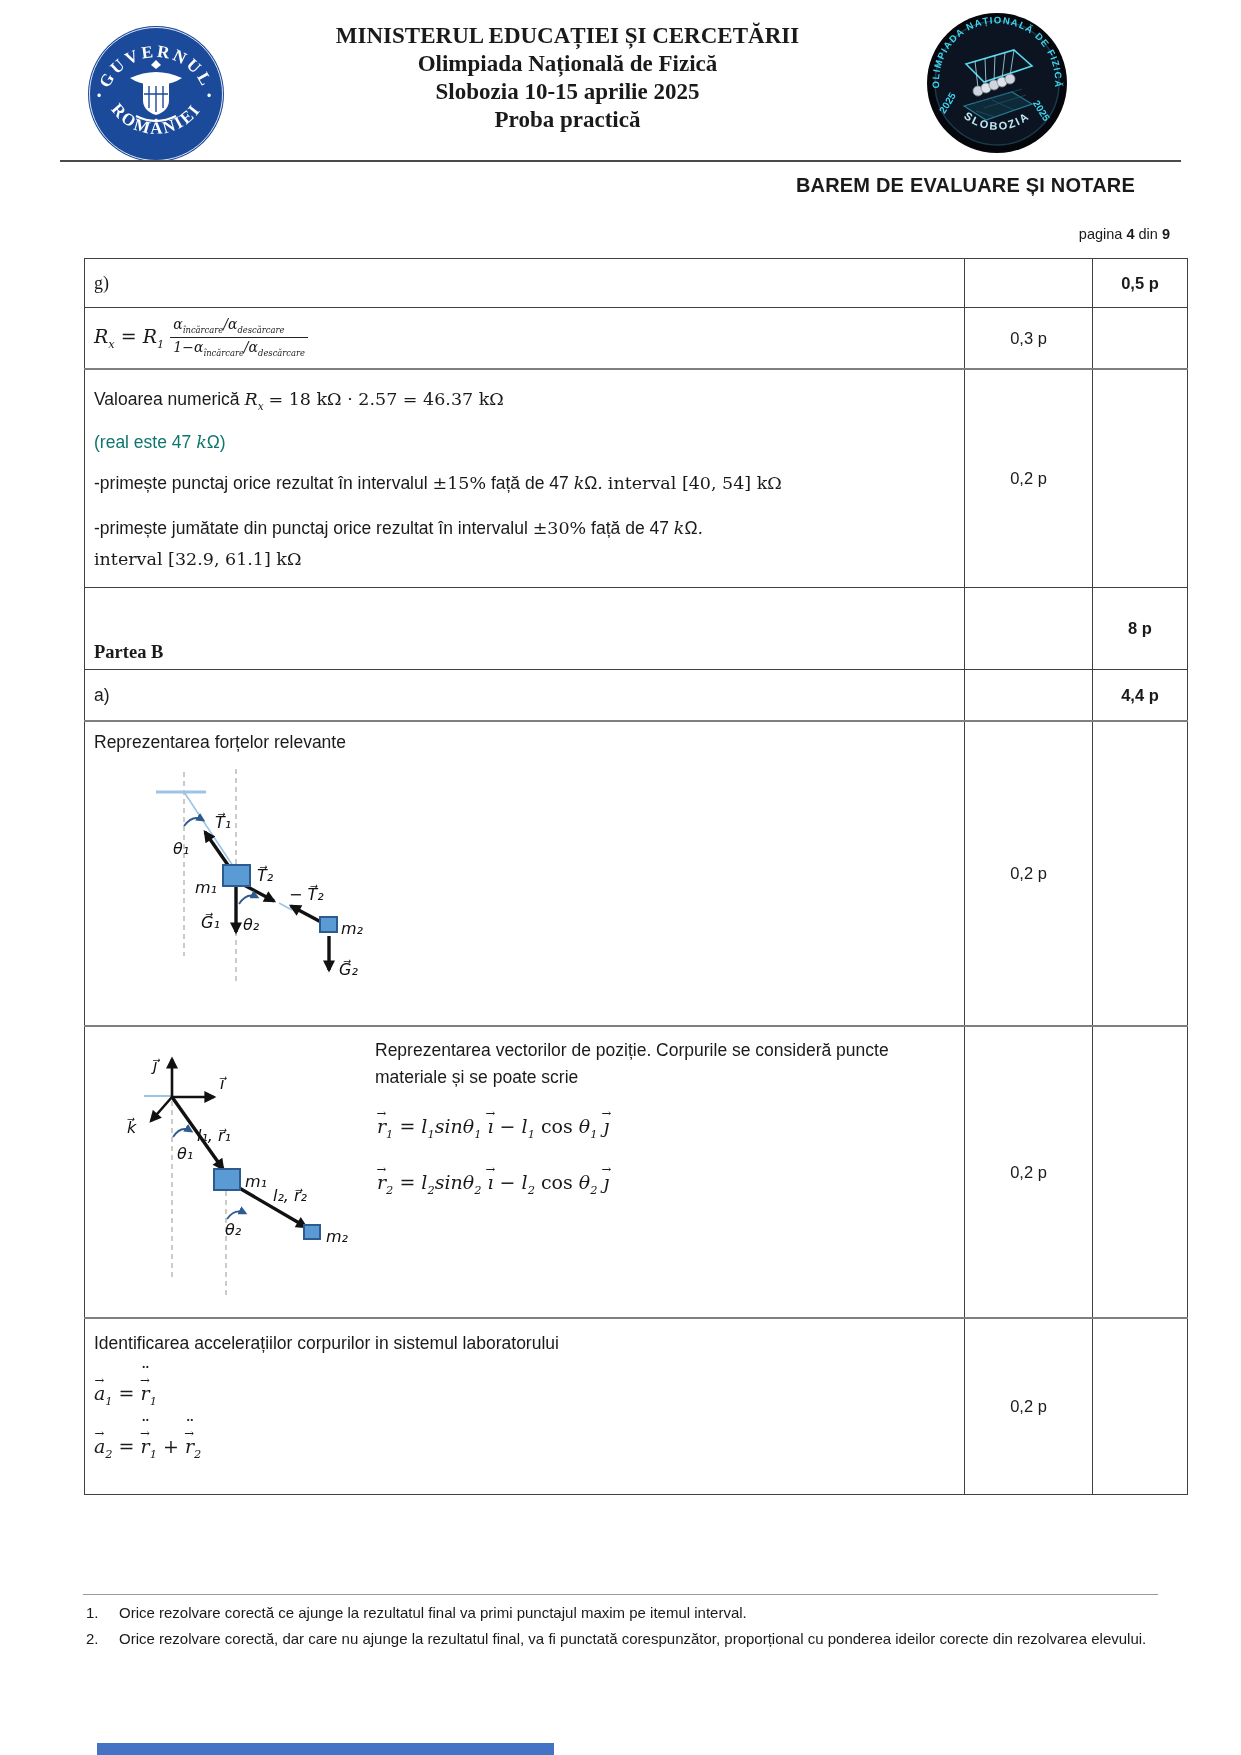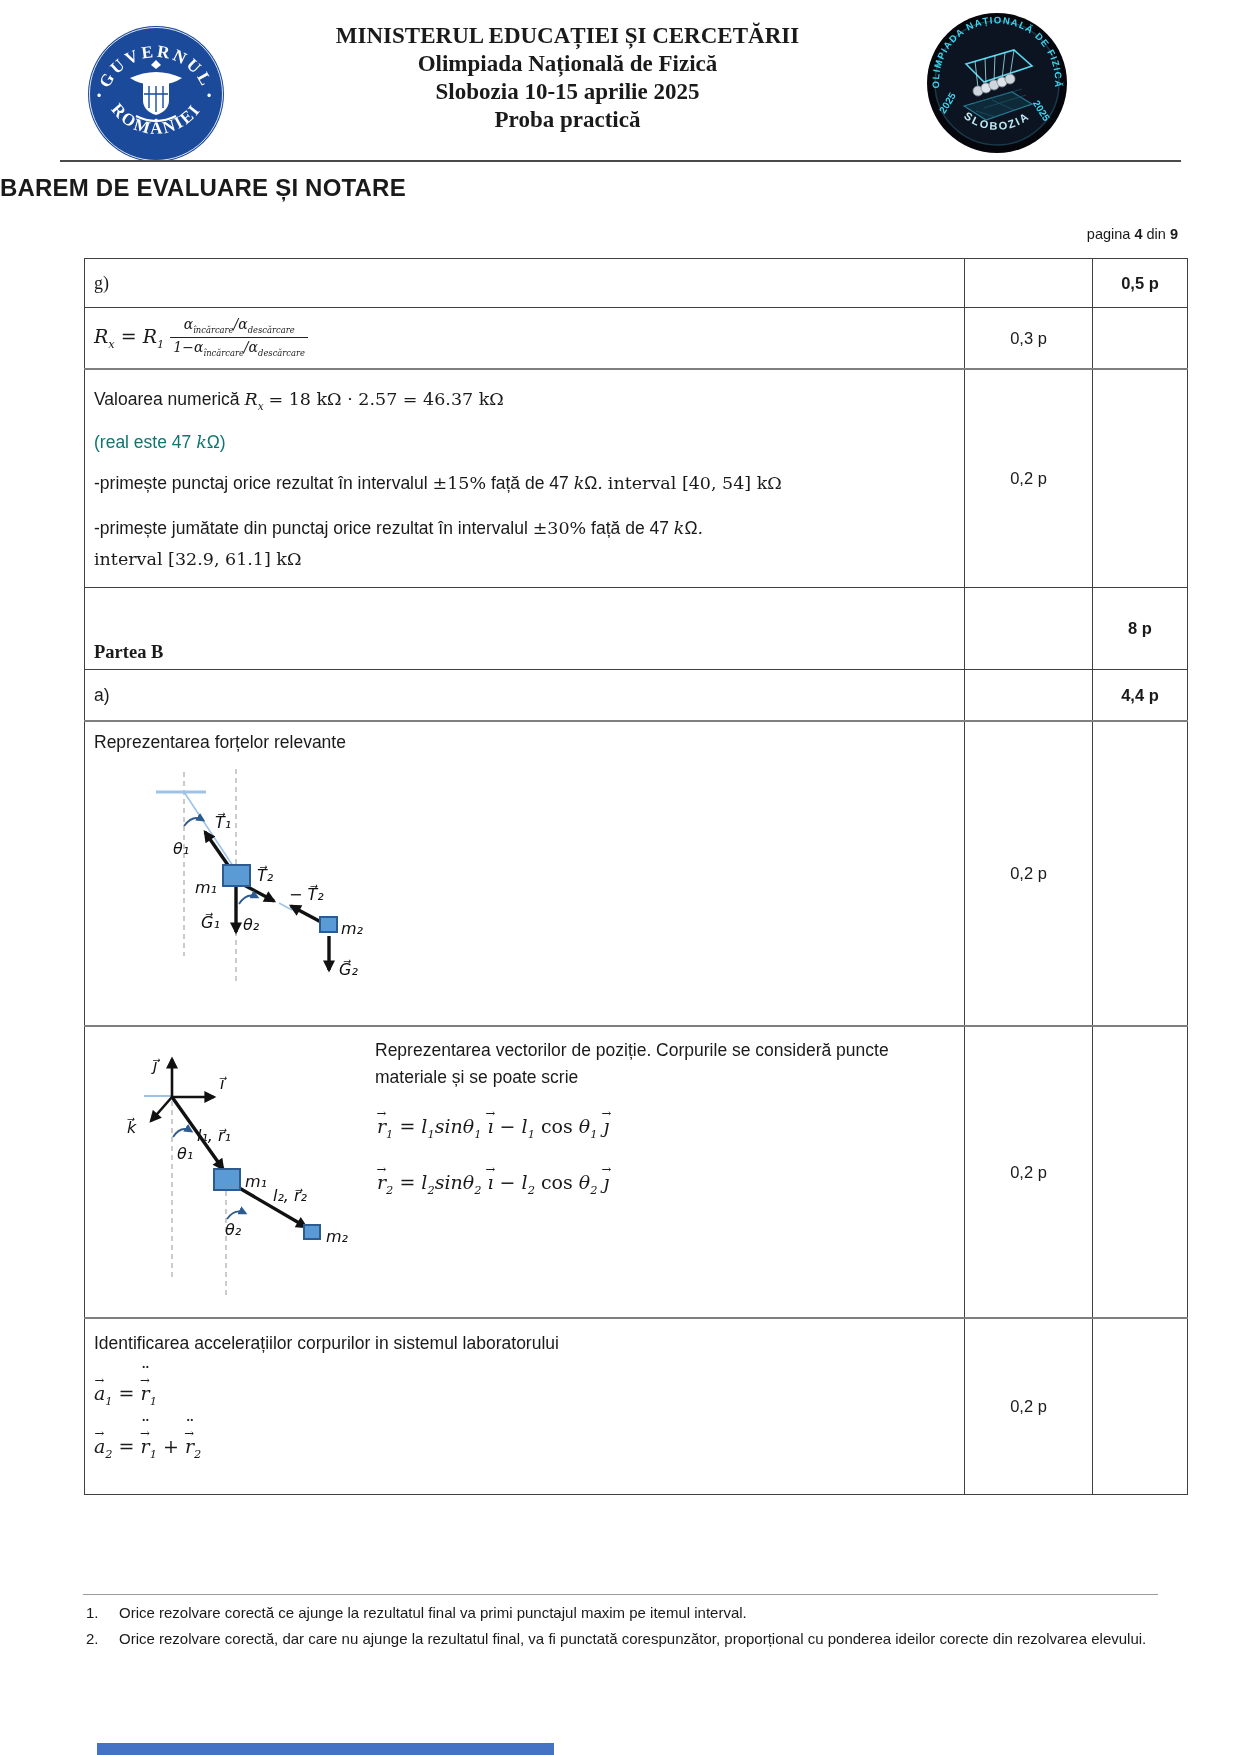--- a/index.html
+++ b/index.html
@@ -11,23 +11,23 @@
 
   
   .hdr-text { position:absolute; left:0; top:22px; width:1135px; text-align:center;
     font-family:"Liberation Serif", serif; font-weight:bold; }
   .hdr-text div { font-size:23px; line-height:1.22; }
   .hdr-text .l5 { font-size:22px; }
   .logo { position:absolute; }
   .logo-left  { left:86px;  top:24px; }
   .logo-right { left:926px; top:12px; }
   .rule { position:absolute; left:60px; top:160px; width:1121px; height:2px; background:#4a4a4a; }
-  .barem { position:absolute; left:0; top:174px; width:1135px; text-align:left;
-    font-size:24px; font-weight:bold; letter-spacing:0.2px; }
-  .pagina { position:absolute; left:8px; top:226px; width:1170px; text-align:right; font-size:14.5px; }
+  .barem { position:absolute; left:0; top:174px; width:1135px; text-align:right;
+    font-size:20px; font-weight:bold; letter-spacing:0.2px; }
+  .pagina { position:absolute; left:0; top:226px; width:1170px; text-align:right; font-size:14.5px; }
   .pagina b { font-weight:bold; }
 
   
   .tablewrap { position:absolute; left:84px; top:258px; }
   table.barem-tbl { border-collapse:collapse; table-layout:fixed; }
   table.barem-tbl td { border:1px solid #404040; padding:0; vertical-align:middle; }
   td.c1 { width:879px; } td.c2 { width:127px; } td.c3 { width:94px; }
   tr.r-g      td { height:48px; }
   tr.r-rx     td { height:60px;  border-bottom:2.5px solid #7f7f7f; }
   tr.r-val    td { height:217px; }
@@ -44,21 +44,21 @@
   .row-title { font-size:17.5px; }
   .pb-lbl { font-family:"Liberation Serif", serif; font-weight:bold; font-size:18.5px;margin-top:48px; }
 
   
   .formula { font-family:"DejaVu Serif", serif; font-style:italic; font-size:19px; line-height:1; }
   .formula sub, .mi sub { font-size:0.6em; }
   sub { font-size:0.62em; }
   .mi { font-family:"DejaVu Serif", serif; font-style:italic; }
   .ms { font-family:"DejaVu Serif", serif; font-style:normal; }
   .up { font-style:normal; }
-  .frac { display:inline-block; vertical-align:middle; text-align:center; font-size:14px; line-height:1.15; position:relative; top:-1px; }
+  .frac { display:inline-block; vertical-align:middle; text-align:left; font-size:14px; line-height:1.15; position:relative; top:-1px; }
   .frac .fnum { display:block; border-bottom:1.4px solid #222; padding:0 3px 1px 3px; }
   .frac .fden { display:block; padding:1px 3px 0 3px; }
   .vec { position:relative; display:inline-block; }
   .vec::after { content:'→'; position:absolute; left:48%; transform:translateX(-50%);
     top:-0.80em; font-size:0.62em; font-style:normal; }
   .ddot::before { content:'¨'; position:absolute; left:55%; transform:translateX(-50%);
     top:-1.05em; font-size:1em; font-style:normal; letter-spacing:0; }
 
   .val-cell { vertical-align:top; }
   .val-cell .p { font-size:17.5px; margin:0 0 17px 0; line-height:1.4; }

